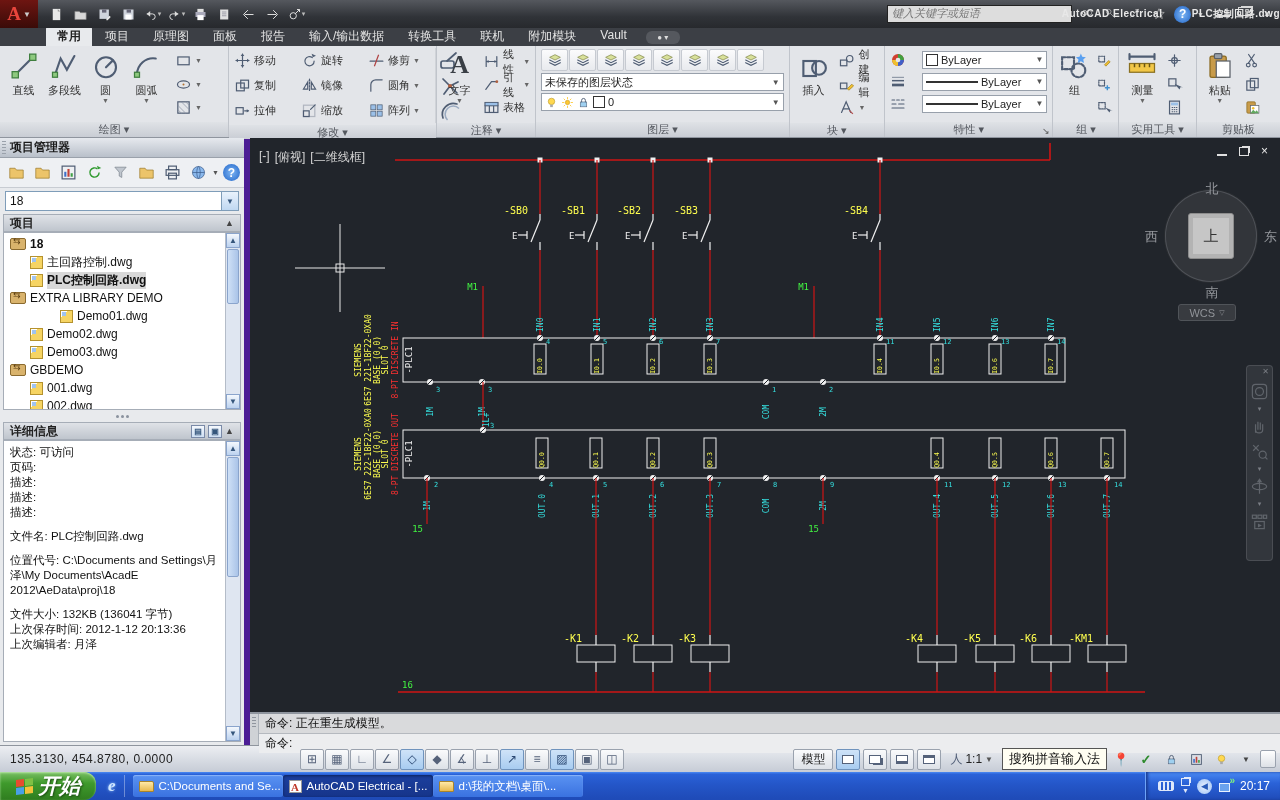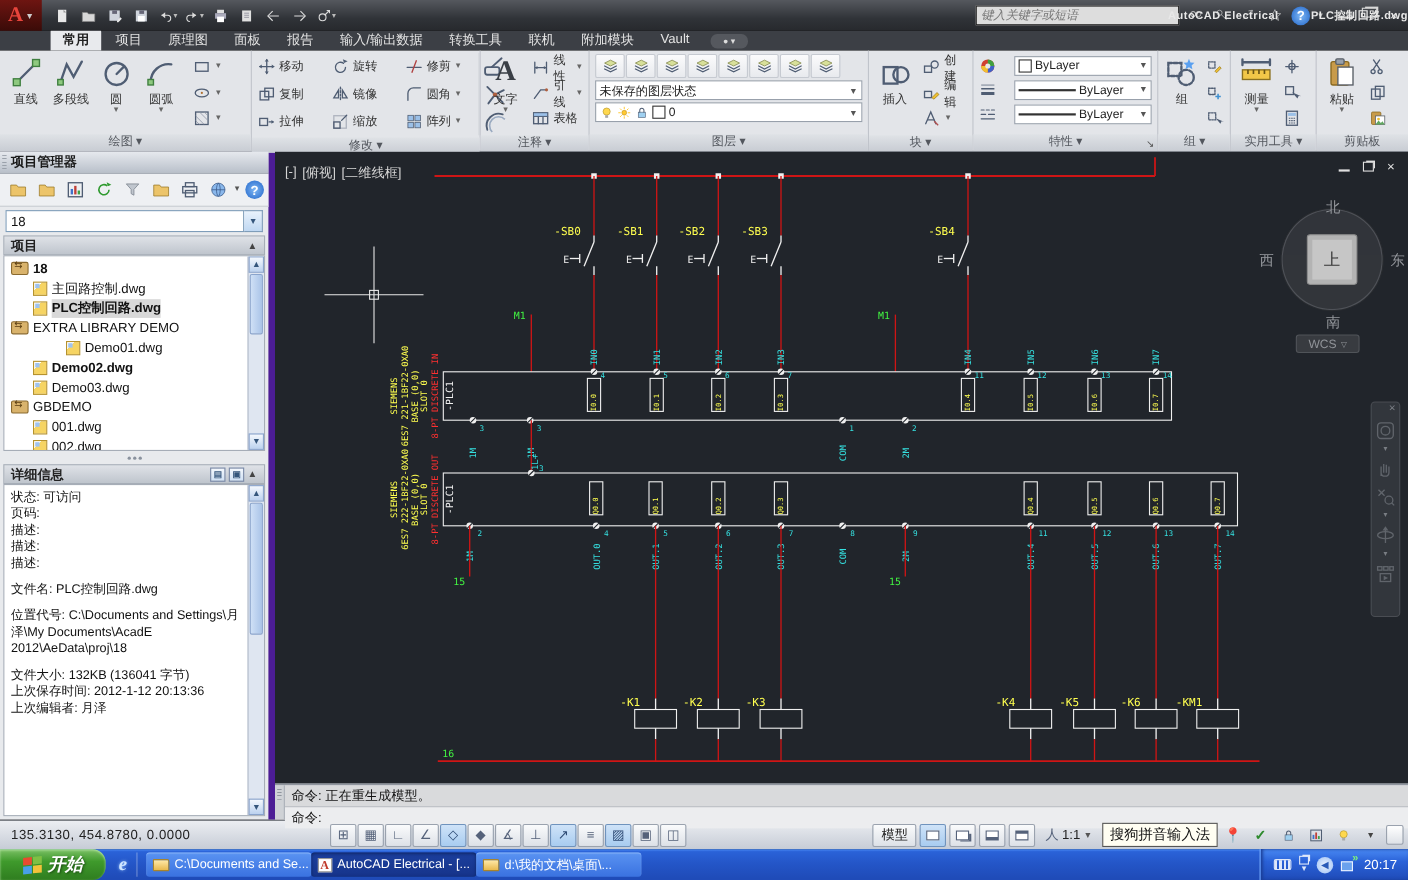--- a/index.html
+++ b/index.html
@@ -129,21 +129,21 @@
   .modelbtn{height:21px;border:1px solid #9aa2ae;border-radius:2px;background:linear-gradient(#fafbfc,#dde1e7);padding:0 7px;display:flex;align-items:center;font-size:12px;}
   .laybtn{width:24px;height:21px;border:1px solid #9aa2ae;border-radius:2px;background:linear-gradient(#fafbfc,#dde1e7);display:flex;align-items:center;justify-content:center;}
   .laybtn.on{background:linear-gradient(#cfe3f8,#a8ccf0);border-color:#6f93bd;}
   .mini-rect{width:12px;height:9px;border:1.5px solid #55627a;background:#fff;}
   .scalebtn{height:21px;display:flex;align-items:center;gap:3px;padding:0 6px;font-size:12px;}
   .imebox{height:22px;background:#fffef2;border:1px solid #555;padding:0 6px;display:flex;align-items:center;font-size:13px;color:#111;}
   .traybtn{width:22px;height:21px;display:flex;align-items:center;justify-content:center;border:1px solid transparent;font-size:13px;}
   .cleanbtn{width:16px;height:18px;border:1px solid #9aa2ae;background:linear-gradient(#fff,#dde1e7);border-radius:2px;}
   
   .taskbar{height:28px;background:linear-gradient(#4a8af4 0%,#2a62d8 8%,#2456c8 45%,#1f4bb8 95%);display:flex;align-items:center;}
-  .startbtn{height:28px;width:96px;background:linear-gradient(#7bc065,#3f9a2c 40%,#2f7d1f);border-radius:0 12px 12px 0;display:flex;align-items:center;justify-content:center;gap:6px;color:#fff;font-size:16px;font-style:italic;font-weight:bold;text-shadow:1px 1px 2px #1c4d12;box-shadow:inset 0 1px 2px #b8e6a6;}
+  .startbtn{height:28px;width:96px;background:linear-gradient(#7bc065,#3f9a2c 40%,#2f7d1f);border-radius:0 12px 12px 0;display:flex;align-items:center;justify-content:center;gap:6px;color:#fff;font-size:21px;font-style:italic;font-weight:bold;text-shadow:1px 1px 2px #1c4d12;box-shadow:inset 0 1px 2px #b8e6a6;}
   .winflag{width:17px;height:15px;display:grid;grid-template-columns:8px 8px;grid-template-rows:7px 7px;gap:1px;transform:skewY(-6deg);}
   .winflag i:nth-child(1){background:#e84b2f;}
   .winflag i:nth-child(2){background:#7ec044;}
   .winflag i:nth-child(3){background:#48a0e8;}
   .winflag i:nth-child(4){background:#f2c23a;}
   .quick{display:flex;align-items:center;padding:0 8px;border-right:1px solid rgba(255,255,255,.35);height:22px;margin-left:4px;}
   .ie{font-family:"Liberation Serif",serif;font-style:italic;font-weight:bold;color:#cfe6ff;font-size:17px;text-shadow:0 0 3px #9ecbff;}
   .tasks{display:flex;gap:0;margin-left:8px;}
   .task{width:150px;height:22px;border-radius:3px;background:linear-gradient(#5a93f2,#3a72e0);box-shadow:inset 0 1px 1px #8ab4f8;display:flex;align-items:center;gap:5px;padding:0 6px;color:#fff;font-size:11.5px;white-space:nowrap;overflow:hidden;}
   .task.active{background:linear-gradient(#1c3f9e,#16348a);box-shadow:inset 0 1px 3px #0c2158;}
@@ -832,21 +832,21 @@
             <span class="tlabel">PLC控制回路.dwg</span>
           </div>
           <div class="trow" style="padding-left: 6px;">
             <span class="ico-proj"></span>
             <span class="tlabel">EXTRA LIBRARY DEMO</span>
           </div>
           <div class="trow" style="padding-left: 26px; margin-left: 30px;">
             <span class="ico-dwg"></span>
             <span class="tlabel">Demo01.dwg</span>
           </div>
-          <div class="trow" style="padding-left: 26px; font-weight: bold;">
+          <div class="trow" style="padding-left: 26px;">
             <span class="ico-dwg"></span>
             <span class="tlabel">Demo02.dwg</span>
           </div>
           <div class="trow" style="padding-left: 26px;">
             <span class="ico-dwg"></span>
             <span class="tlabel">Demo03.dwg</span>
           </div>
           <div class="trow" style="padding-left: 6px;">
             <span class="ico-proj"></span>
             <span class="tlabel">GBDEMO</span>

